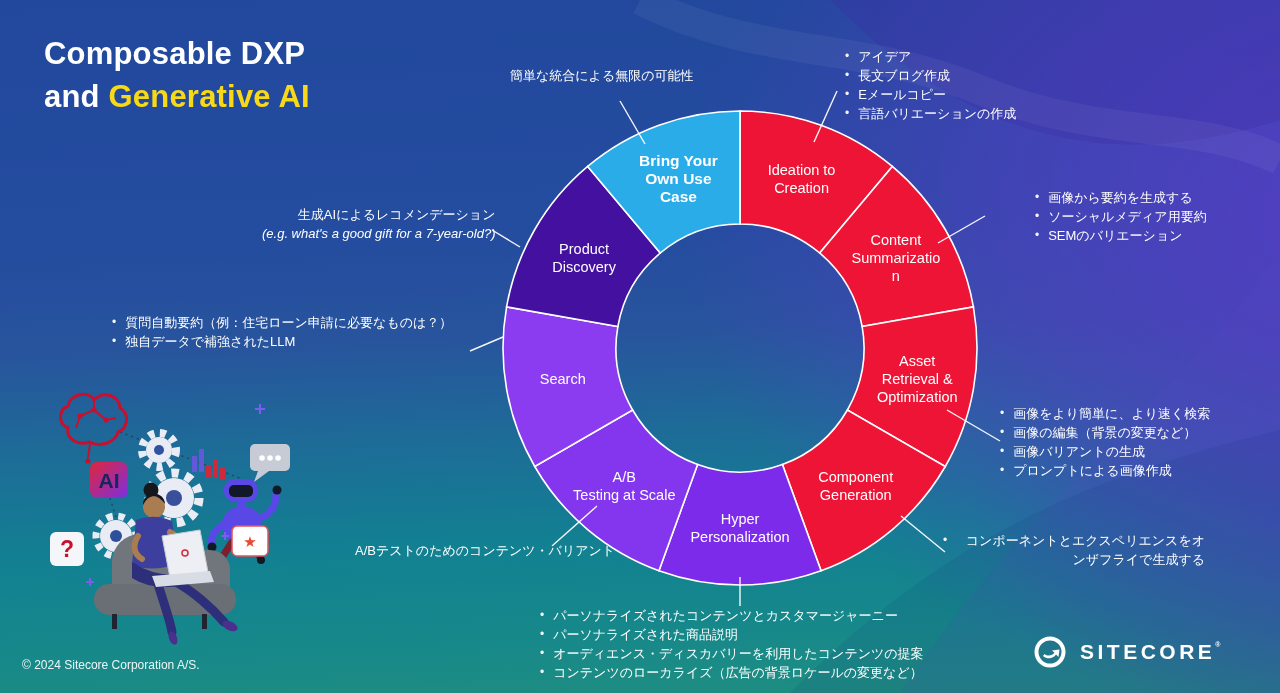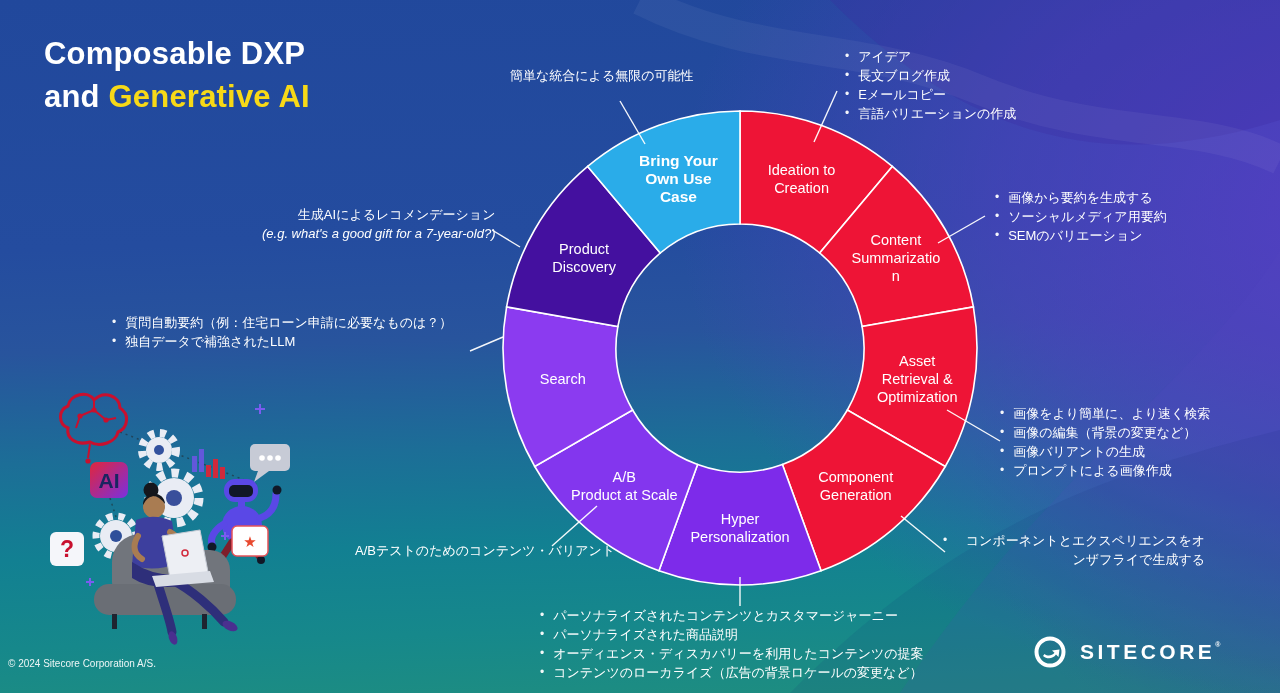--- a/index.html
+++ b/index.html
@@ -32,21 +32,21 @@
   
   .ann{position:absolute;color:#fff;font-size:13px;line-height:19px;}
   .bul{display:flex;gap:9px;white-space:nowrap;}
   .bul::before{content:"•";font-size:12px;opacity:.95;}
   .ann.wrapblock{width:262px;text-align:right;}
   .ann.wrapblock .bul{white-space:normal;}
   .ann-text{white-space:nowrap;}
   .italic{font-style:italic;}
 
   
-  .copyright{position:absolute;left:8px;top:658px;color:rgba(255,255,255,.92);font-size:10px;}
+  .copyright{position:absolute;left:22px;top:658px;color:rgba(255,255,255,.92);font-size:12px;}
   .logo{position:absolute;left:1032px;top:634px;display:flex;align-items:center;gap:12px;color:#fff;}
   .logo .brand{font-weight:700;font-size:21px;letter-spacing:3.5px;}
   .logo sup{font-size:7px;vertical-align:top;line-height:10px;}
 </style>
 </head>
 <body>
 
 <div class="slide">
 
   <svg class="layer" width="1280" height="693" viewBox="0 0 1280 693">
@@ -88,21 +88,21 @@
 Summarizatio
 n</div>
       <div class="seg-label" style="left: 917.265px; top: 379.257px;">Asset
 Retrieval &amp;
 Optimization</div>
       <div class="seg-label" style="left: 855.702px; top: 485.888px;">Component
 Generation</div>
       <div class="seg-label" style="left: 740px; top: 528px;">Hyper
 Personalization</div>
       <div class="seg-label" style="left: 624.298px; top: 485.888px;">A/B
-Product at Scale</div>
+Testing at Scale</div>
       <div class="seg-label" style="left: 562.735px; top: 379.257px;">Search</div>
       <div class="seg-label" style="left: 584.115px; top: 258px;">Product
 Discovery</div>
       <div class="seg-label bold" style="left: 678.436px; top: 178.855px;">Bring Your
 Own Use
 Case</div>
     </div>
 
   <div class="title">
     <div>Composable DXP</div>
@@ -111,21 +111,21 @@
 
   <div class="ann ann-text" style="left:492px;top:66px;margin-left:18px;">簡単な統合による無限の可能性</div>
 
   <div class="ann" style="left:845px;top:47px;">
     <div class="bul">アイデア</div>
     <div class="bul">長文ブログ作成</div>
     <div class="bul">Eメールコピー</div>
     <div class="bul">言語バリエーションの作成</div>
   </div>
 
-  <div class="ann" style="left:995px;top:188px;">
+  <div class="ann" style="left:1035px;top:188px;">
     <div class="bul">画像から要約を生成する</div>
     <div class="bul">ソーシャルメディア用要約</div>
     <div class="bul">SEMのバリエーション</div>
   </div>
 
   <div class="ann" style="left:1000px;top:404px;text-align:center;">
     <div class="bul">画像をより簡単に、より速く検索</div>
     <div class="bul">画像の編集（背景の変更など）</div>
     <div class="bul">画像バリアントの生成</div>
     <div class="bul">プロンプトによる画像作成</div>

